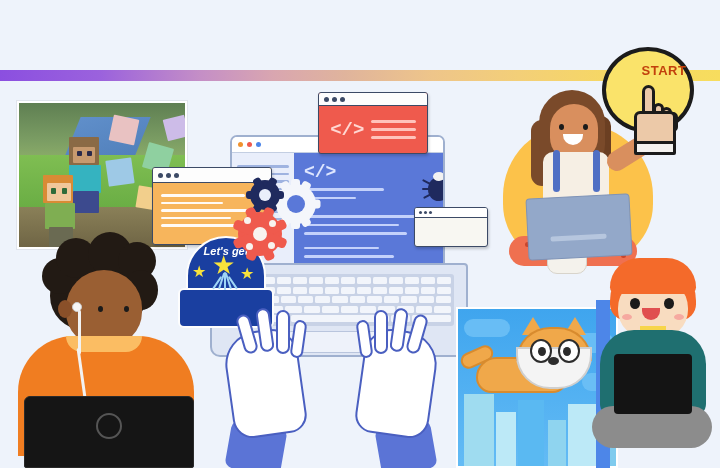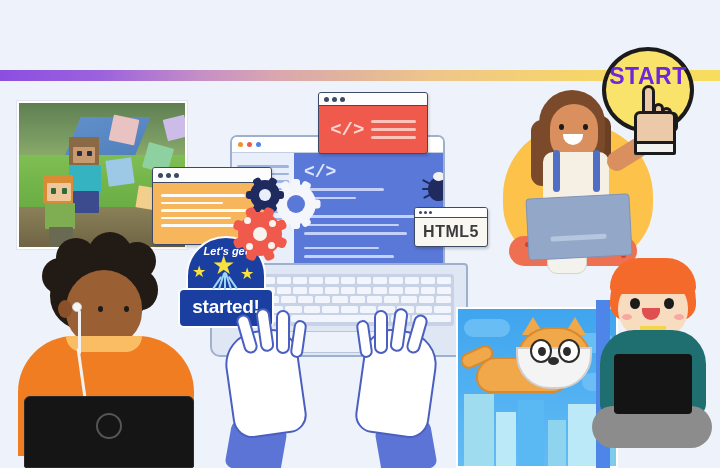--- a/index.html
+++ b/index.html
@@ -126,22 +126,22 @@
   .badge-started { position:absolute; left:0; top:60px; width:96px; text-align:center;
     color:#ffffff; font-size:19px; font-weight:bold; z-index:3; letter-spacing:-.3px;}
   .star { position:absolute; color:#f8e23b; z-index:2; line-height:1;}
   .burst { position:absolute; width:2px; background:#9fd6f5; border-radius:2px; z-index:2;
      transform-origin:bottom center;}
 
   
   .start-btn { left:602px; top:47px; width:92px; height:86px; z-index:12;}
   .start-circle { position:absolute; inset:0; background:#fae36a; border:4px solid #1b1b1b;
      border-radius:50%; }
-  .start-label { position:absolute; left:0; top:16px; width:92px; text-align:center;
-     font-size:23px; font-weight:bold; color:#6d28d9; letter-spacing:.5px;}
+  .start-label { position:absolute; left:16px; top:16px; width:92px; text-align:center;
+     font-size:13px; font-weight:bold; color:#c2410c; letter-spacing:.5px;}
   .hand { position:absolute; left:28px; top:38px; width:50px; height:72px; z-index:13;}
   .hand-palm { position:absolute; left:4px; top:26px; width:42px; height:36px;
      background:#ecc9a8; border:3px solid #1b1b1b; border-radius:6px 6px 4px 4px;}
   .hand-cuff { position:absolute; left:4px; top:56px; width:42px; height:14px;
      background:#f4f2ef; border:3px solid #1b1b1b; border-radius:2px;}
   .finger { position:absolute; background:#ecc9a8; border:3px solid #1b1b1b; border-radius:7px;}
 
   
   .person { position:absolute; }
 
@@ -375,21 +375,20 @@
       <div class="codeline" style="width:80px"></div>
     </div>
   </div>
 
   <div class="panel html5-win">
     <div class="titlebar">
       <span class="tdot"></span>
       <span class="tdot"></span>
       <span class="tdot"></span>
     </div>
-    <div class="html5-text">HTML5</div>
   </div>
 
   <div class="panel laptop-base">
     <div class="keyboard">
       <div class="krow">
         <span class="key"></span>
           <span class="key"></span>
           <span class="key"></span>
           <span class="key"></span>
           <span class="key"></span>
@@ -464,21 +463,20 @@
     <div class="badge-bot"></div>
     <span class="burst" style="left:46px;top:36px;height:18px;transform:rotate(0deg)"></span>
     <span class="burst" style="left:40px;top:36px;height:17px;transform:rotate(18deg)"></span>
     <span class="burst" style="left:52px;top:36px;height:17px;transform:rotate(-18deg)"></span>
     <span class="burst" style="left:34px;top:38px;height:15px;transform:rotate(34deg)"></span>
     <span class="burst" style="left:58px;top:38px;height:15px;transform:rotate(-34deg)"></span>
     <span class="star" style="left:34px;top:16px;font-size:26px;">★</span>
     <span class="star" style="left:14px;top:28px;font-size:16px;">★</span>
     <span class="star" style="left:62px;top:30px;font-size:16px;">★</span>
     <div class="badge-lets">Let's get</div>
-    <div class="badge-started">started!</div>
   </div>
 
   <div class="person p1">
     <div class="p1-hair">
       <b style="left:-8px;top:10px;width:36px;height:36px"></b>
       <b style="left:6px;top:-10px;width:40px;height:40px"></b>
       <b style="left:38px;top:-16px;width:44px;height:44px"></b>
       <b style="left:68px;top:-6px;width:38px;height:38px"></b>
       <b style="left:74px;top:22px;width:34px;height:40px"></b>
     </div>

